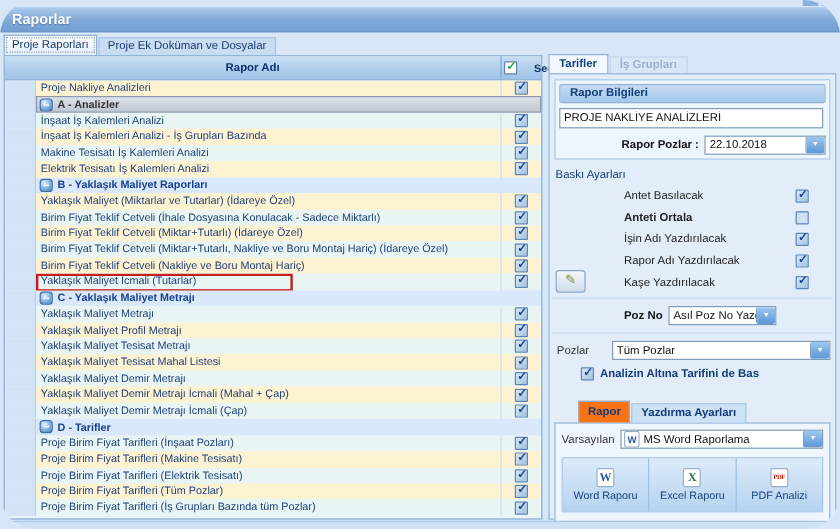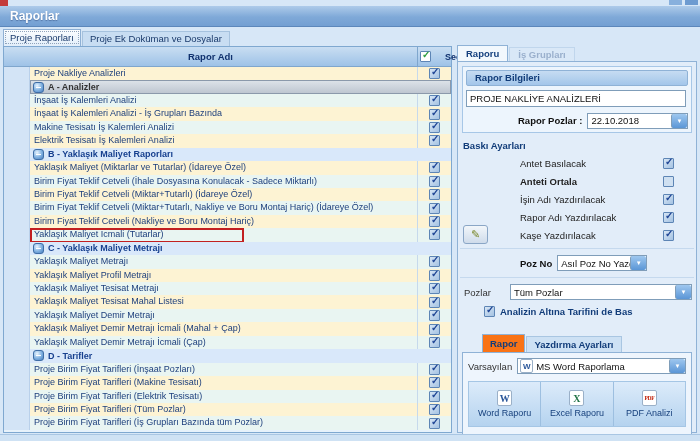--- a/index.html
+++ b/index.html
@@ -1,17 +1,17 @@
 <!DOCTYPE html>
 <html><head>
 <meta charset="utf-8">
 <style>
   html,body{margin:0;padding:0;}
   body{width:700px;height:441px;font-family:"Liberation Sans",sans-serif;background:#d7e7f7;}
-  .window{position:relative;width:700px;height:441px;background:#d7e7f7;overflow:hidden;}
+  .window{position:relative;width:700px;height:441px;background:#d7e7f7;overflow:hidden;border-radius:30px;}
 
   
   .frag-red{position:absolute;left:0;top:0;width:8px;height:6px;background:#c43b3b;}
   .frag-blue{position:absolute;right:2px;top:0;width:13px;height:5px;background:#6d9bd1;box-shadow:-16px 0 0 #88b0dd;}
 
   
   .titlebar{position:absolute;left:0;top:6px;width:700px;height:21px;box-sizing:border-box;
     background:linear-gradient(#aecbea,#7fa9d8 55%,#739fd2);border-bottom:1px solid #5c87bb;
     color:#fff;font-weight:bold;font-size:12px;line-height:20px;padding-left:10px;
     text-shadow:0 1px 1px rgba(10,30,80,.35);}
@@ -63,21 +63,21 @@
     font-family:"Liberation Sans",sans-serif;font-size:9.5px;padding:1px 3px;margin-top:4px;background:#fff;color:#111;}
   .date-row{margin-top:5px;display:flex;align-items:center;padding-left:52px;height:17px;}
   .bold-lbl{font-weight:bold;font-size:9.5px;color:#111;margin-right:5px;white-space:nowrap;}
   .plain-lbl{font-size:9.5px;color:#333;white-space:nowrap;}
   .combo{display:flex;align-items:center;background:#fff;border:1px solid #7f9db9;height:16px;box-sizing:border-box;}
   .ctext{flex:1;font-size:9.5px;padding:0 3px;white-space:nowrap;overflow:hidden;color:#111;}
   .arrow{width:15px;height:14px;background:linear-gradient(#9ec7ef,#5b96d6);border-left:1px solid #7f9db9;border-radius:2px;
     display:flex;align-items:center;justify-content:center;color:#fff;cursor:pointer;}
   .arrow::after{content:"▼";font-size:6px;}
   .date-combo{width:104px;}
-  .section-lbl{font-weight:bold;font-size:9.5px;color:#123d7a;margin:7px 4px 3px 5px;}
+  .section-lbl{font-weight:normal;font-size:9.5px;color:#123d7a;margin:7px 4px 3px 5px;}
   .opt{height:18px;display:flex;align-items:center;position:relative;padding-left:62px;}
   .olbl{flex:1;font-size:9.5px;color:#222;}
   .olbl.b{font-weight:bold;}
   .opt .cb{margin-right:22px;}
   .editbtn{position:absolute;left:5px;top:-1px;width:25px;height:19px;box-sizing:border-box;
     background:linear-gradient(#f2f6fa,#cfdceb);border:1px solid #8aa6c6;border-radius:3px;
     text-align:center;line-height:17px;font-size:11px;cursor:pointer;}
   .editbtn::after{content:"✎";color:#7c8a2f;}
   .pdiv{border-top:1px solid #c5d9ee;margin:4px 2px;}
   .pozno-row{display:flex;align-items:center;padding-left:62px;height:20px;}
@@ -315,21 +315,21 @@
           <span class="ind"></span>
           <div class="iname">Proje Birim Fiyat Tarifleri (İş Grupları Bazında tüm Pozlar)</div>
           <div class="chkcell">
             <span class="cb checked"></span>
           </div>
         </div>
       </div>
   </div>
 
   <div class="panel-tabs">
-    <div class="ptab1">Raporu</div>
+    <div class="ptab1">Tarifler</div>
     <div class="ptab2">İş Grupları</div>
   </div>
 
   <div class="panel">
     <div class="groupbox">
       <div class="gb-header">Rapor Bilgileri</div>
       <input class="name-input" value="PROJE NAKLİYE ANALİZLERİ" style="">
       <div class="date-row">
         <span class="bold-lbl">Rapor Pozlar :</span>
         <div class="combo date-combo">

